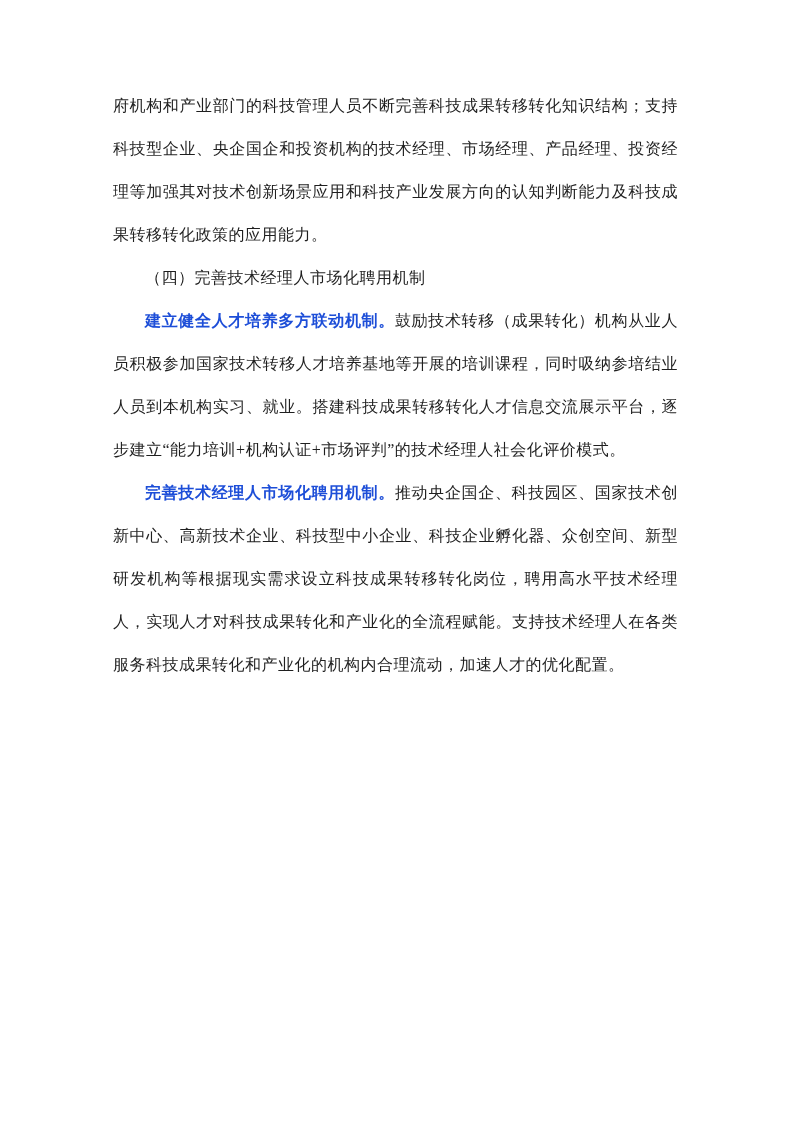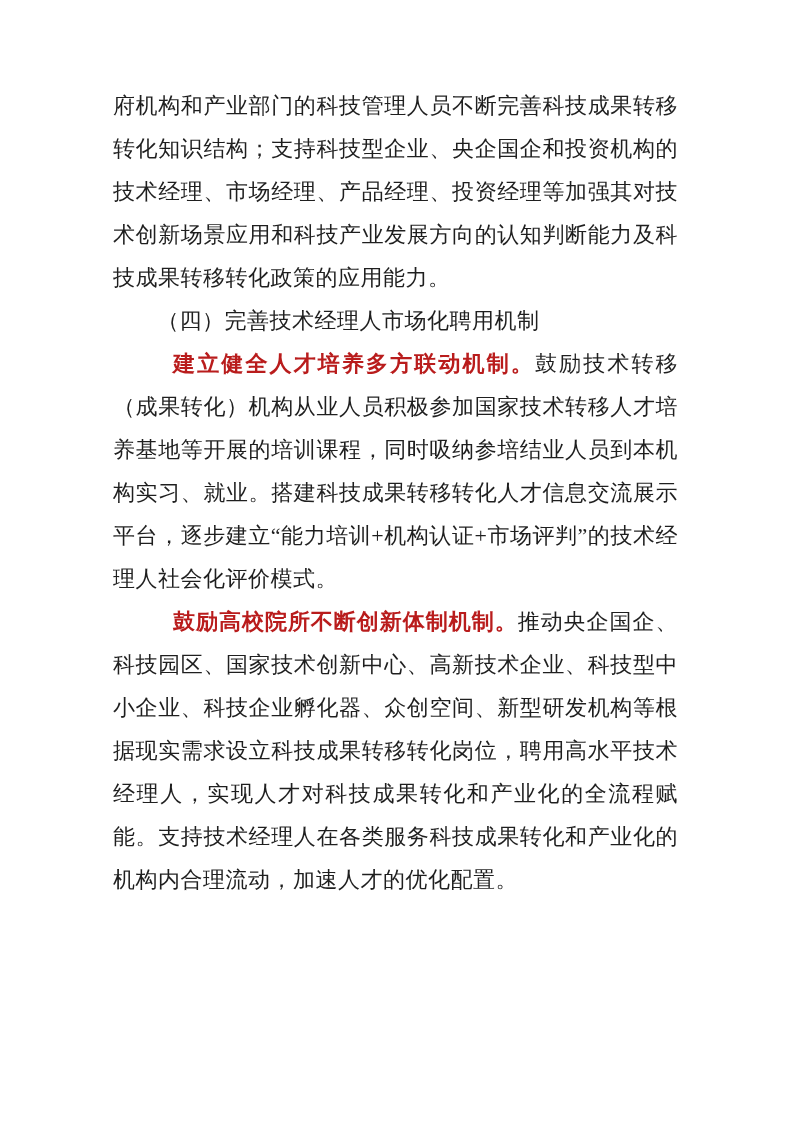--- a/index.html
+++ b/index.html
@@ -13,51 +13,50 @@
     height: 1122px;
     background: #ffffff;
     overflow: hidden;
     font-family: "Liberation Serif", "DejaVu Serif", serif;
   }
   .text-block {
     position: absolute;
     left: 113px;
     top: 84px;
     width: 565px;
-    font-size: 22px;
+    font-size: 16px;
     line-height: 43px;
     color: #1f1f1f;
     letter-spacing: 0.5px;
     text-align: justify;
   }
   .para {
     margin: 0;
     padding: 0;
     text-indent: 2em;
     word-break: break-all;
   }
   .para.continuation {
     text-indent: 0;
   }
   .para .lead {
     font-weight: 700;
-    color: #b91c1c;
-    margin-left: 16px;
+    color: #1d4ed8;
   }
 </style>
 </head>
 <body>
 
 <div class="page">
   <div class="text-block">
 
     <p class="para continuation">府机构和产业部门的科技管理人员不断完善科技成果转移转化知识结构；支持科技型企业、央企国企和投资机构的技术经理、市场经理、产品经理、投资经理等加强其对技术创新场景应用和科技产业发展方向的认知判断能力及科技成果转移转化政策的应用能力。</p>
 
     <p class="para heading">（四）完善技术经理人市场化聘用机制</p>
 
     <p class="para"><span class="lead">建立健全人才培养多方联动机制。</span><span>鼓励技术转移（成果转化）机构从业人员积极参加国家技术转移人才培养基地等开展的培训课程，同时吸纳参培结业人员到本机构实习、就业。搭建科技成果转移转化人才信息交流展示平台，逐步建立“能力培训+机构认证+市场评判”的技术经理人社会化评价模式。</span></p>
 
-    <p class="para"><span class="lead">鼓励高校院所不断创新体制机制。</span><span>推动央企国企、科技园区、国家技术创新中心、高新技术企业、科技型中小企业、科技企业孵化器、众创空间、新型研发机构等根据现实需求设立科技成果转移转化岗位，聘用高水平技术经理人，实现人才对科技成果转化和产业化的全流程赋能。支持技术经理人在各类服务科技成果转化和产业化的机构内合理流动，加速人才的优化配置。</span></p>
+    <p class="para"><span class="lead">完善技术经理人市场化聘用机制。</span><span>推动央企国企、科技园区、国家技术创新中心、高新技术企业、科技型中小企业、科技企业孵化器、众创空间、新型研发机构等根据现实需求设立科技成果转移转化岗位，聘用高水平技术经理人，实现人才对科技成果转化和产业化的全流程赋能。支持技术经理人在各类服务科技成果转化和产业化的机构内合理流动，加速人才的优化配置。</span></p>
 
 
 
   </div>
 </div>
 
 </body></html>

